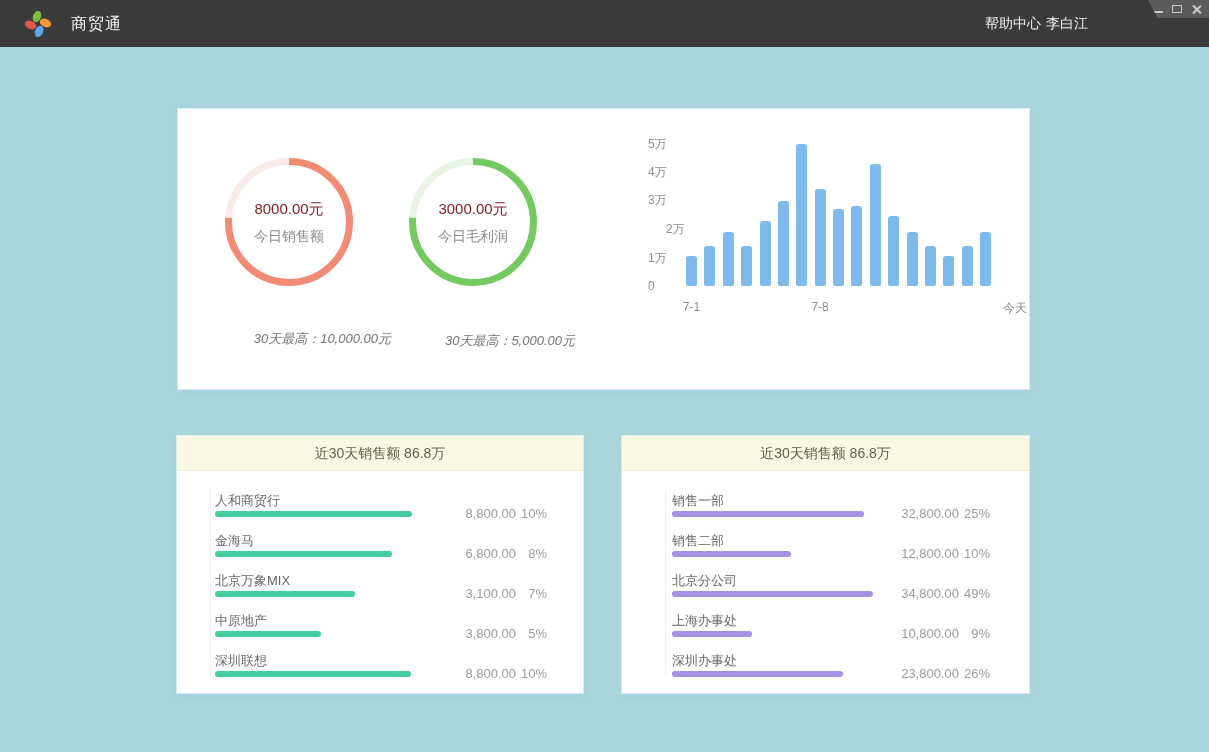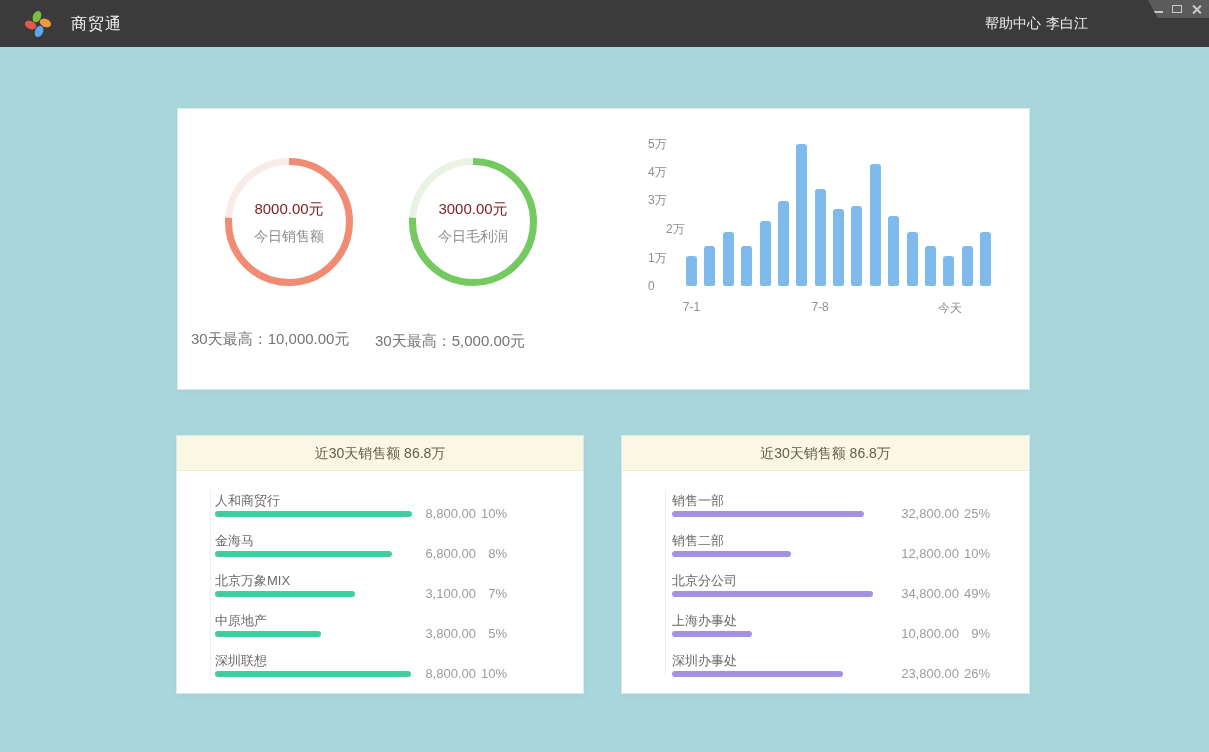--- a/index.html
+++ b/index.html
@@ -34,35 +34,35 @@
   #card-customers { left:177px; top:436px; width:406px; height:257px; }
   #card-departments { left:622px; top:436px; width:407px; height:257px; }
 
   
   .donut { position:absolute; width:136px; height:136px; }
   #donut-0 { left:43px; top:45px; }
   #donut-1 { left:227px; top:45px; }
   .donut svg { display:block; }
   .donut-value { position:absolute; left:0; top:46px; width:100%; text-align:center; font-size:15px; color:#7f1d1d; }
   .donut-label { position:absolute; left:0; top:74px; width:100%; text-align:center; font-size:14px; color:#8C8C8C; }
-  .donut-footer { position:absolute; width:200px; text-align:left; font-size:15px; color:#757575; }
+  .donut-footer { position:absolute; width:200px; text-align:right; font-size:13px; color:#757575;font-style:italic; }
   #footer-0 { left:13px;  top:221px; }
   #footer-1 { left:197px; top:223px; }
 
   
   .vplot { position:absolute; left:508px; top:35px; width:305px; height:142px; display:flex; align-items:flex-end; justify-content:space-between; }
   .vbar { width:11px; border-radius:3px 3px 2px 2px; }
   .ytick { position:absolute; left:470px; width:40px; font-size:12px; color:#8F8F8F; line-height:16px; }
   .xtick { position:absolute; top:191px; width:50px; text-align:center; font-size:12px; color:#8F8F8F; }
   .vchart-title { position:absolute; left:557px; top:219px; width:220px; text-align:center; font-size:14px; color:#787878; }
 
   
   .card-header { height:35px; background:#FAF8E3; border-bottom:1px solid #F0EBD6; text-align:center; line-height:35px; font-size:14px; color:#625F4F; }
   .hlist { position:relative; height:221px; }
-  #card-customers .hlist { padding:21px 76px 0 38px; }
+  #card-customers .hlist { padding:21px 36px 0 38px; }
   #card-departments .hlist { padding:21px 39px 0 50px; }
   .axis-line { position:absolute; top:19px; width:1px; height:186px; background:#EFEFEF; }
   #card-customers .axis-line { left:33px; }
   #card-departments .axis-line { left:43px; }
   .lrow { position:relative; height:40px; }
   .lrow-label { position:absolute; left:0; top:0; font-size:13px; color:#696969; }
   .lrow-bar { position:absolute; left:0; top:19px; height:6px; border-radius:3px; }
   .lrow-vals { position:absolute; right:0; top:14px; display:flex; font-size:13px; color:#9C9C9C; }
   .lrow-vals .val { min-width:88px; text-align:right; }
   .lrow-vals .pct { min-width:31px; text-align:right; }
@@ -141,21 +141,21 @@
       <div class="vbar" style="height: 54px; background: rgb(126, 186, 236);"></div>
     </div>
 <div class="ytick" style="top: 27px;">5万</div>
     <div class="ytick" style="top: 55.4px;">4万</div>
     <div class="ytick" style="top: 83px;">3万</div>
     <div class="ytick" style="top: 112.2px; margin-left: 18px;">2万</div>
     <div class="ytick" style="top: 140.6px;">1万</div>
     <div class="ytick" style="top: 169px;">0</div>
     <div class="xtick" style="left: 488.5px;">7-1</div>
     <div class="xtick" style="left: 617.125px;">7-8</div>
-    <div class="xtick" style="left: 747px;">今天</div>
+    <div class="xtick" style="left: 812px;">今天</div>
   </div>
 
 <div class="card" id="card-customers">
   <div class="card-header">近30天销售额 86.8万</div>
   <div class="hlist">
     <div class="axis-line"></div>
   <div class="lrow">
         <div class="lrow-label">人和商贸行</div>
         <div class="lrow-bar" style="width: 197px; background: rgb(69, 203, 162);"></div>
         <div class="lrow-vals">

